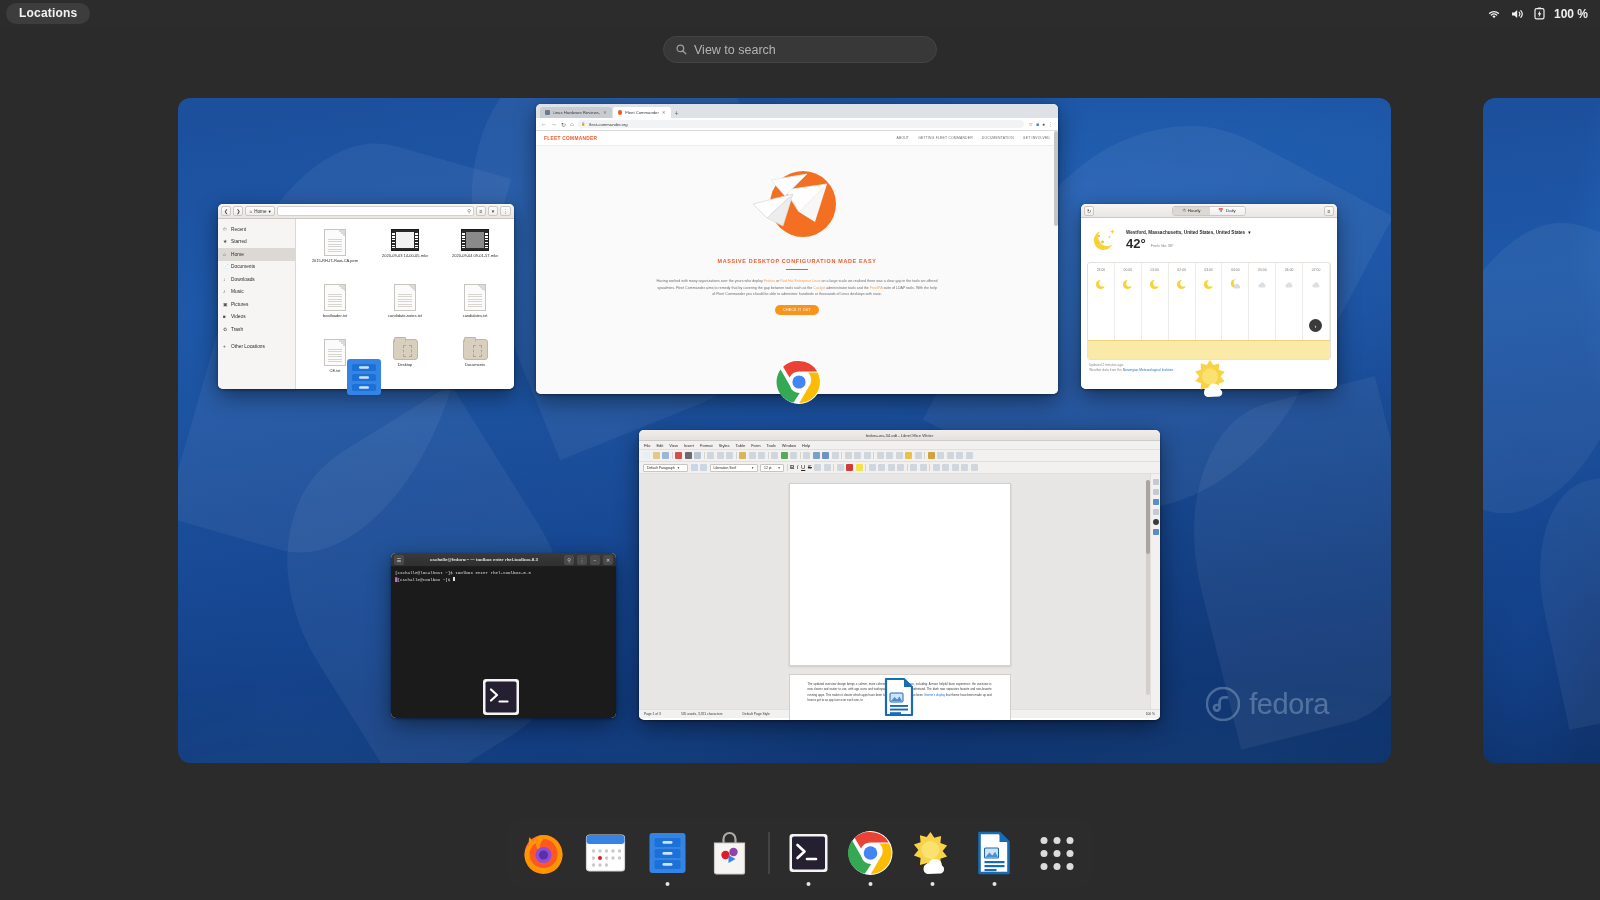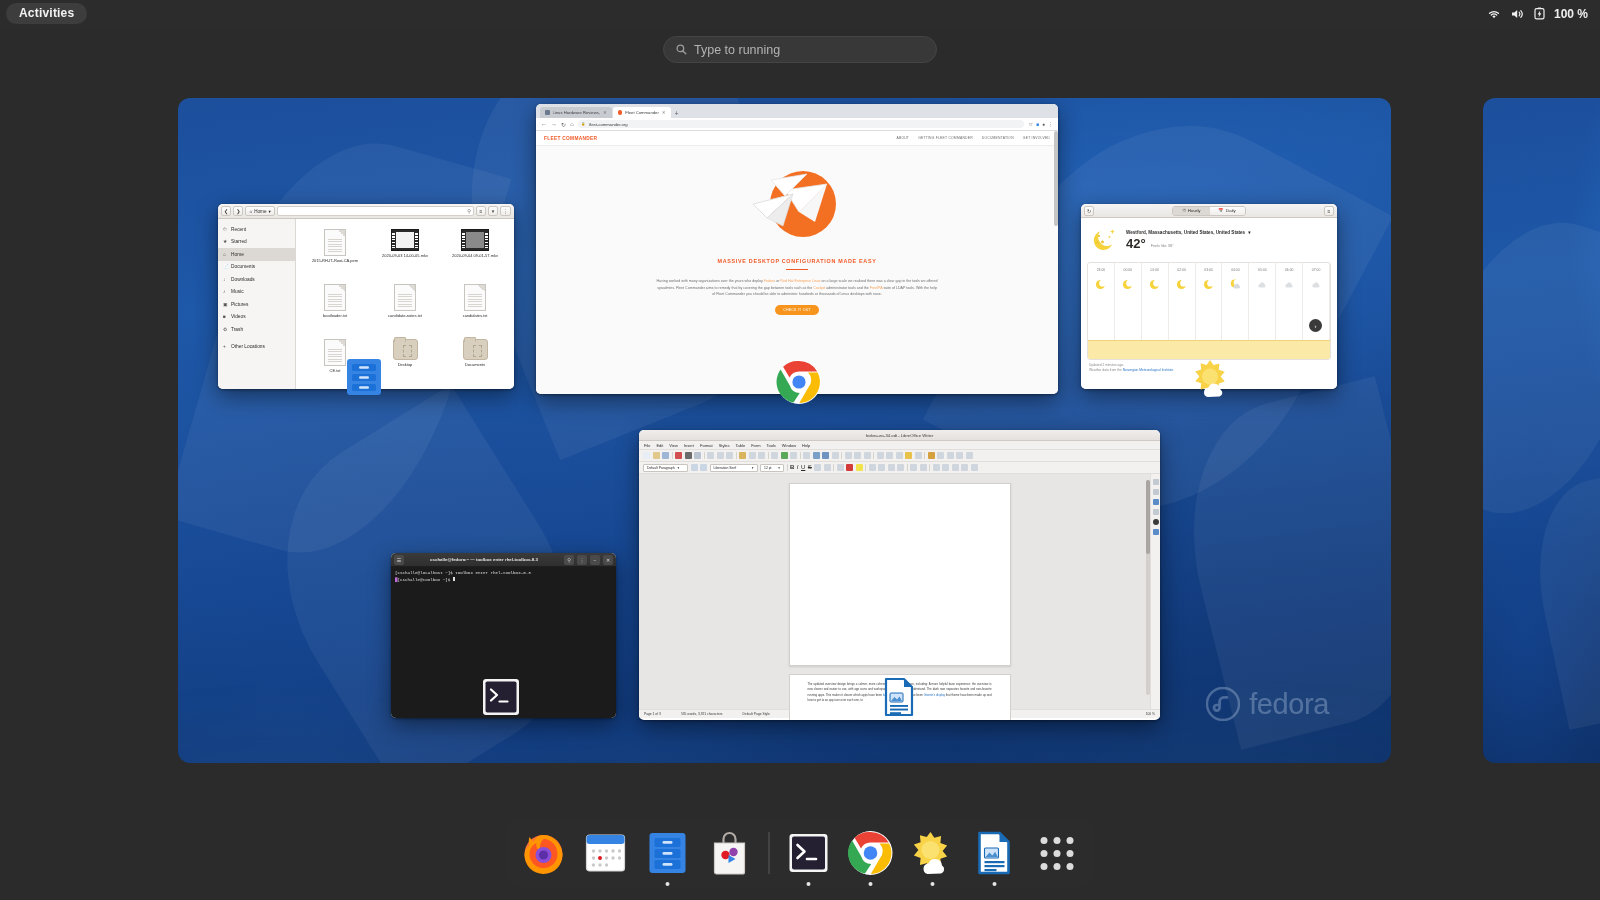--- a/index.html
+++ b/index.html
@@ -259,21 +259,21 @@
   .dock-item .dot { position: absolute; bottom: -7px; left: 50%; transform: translateX(-50%);
                     width: 4px; height: 4px; border-radius: 50%; background: #e6e6e6; }
   #dock-sep { width: 1px; height: 42px; background: rgba(255,255,255,.22); margin: 0 3px; }
   #app-grid { display: grid; grid-template-columns: repeat(3,7px); gap: 6px; }
   #app-grid i { width: 7px; height: 7px; border-radius: 50%; background: #dcdcdc; display: block; }
 </style>
 </head>
 <body>
 
 <div id="topbar">
-  <div id="activities-btn">Activities</div>
+  <div id="activities-btn">Locations</div>
   <div id="status-area">
     <span>
       <svg width="14" height="12" viewBox="0 0 14 12">
           <path d="M7 10.2 L8.6 8.2 A2.4 2.4 0 0 0 5.4 8.2 Z" fill="#f0f0f0"></path>
           <path d="M2.6 5.3 A6.5 6.5 0 0 1 11.4 5.3" stroke="#f0f0f0" stroke-width="1.4" fill="none" stroke-linecap="round"></path>
           <path d="M4.3 7.1 A4.1 4.1 0 0 1 9.7 7.1" stroke="#f0f0f0" stroke-width="1.3" fill="none" stroke-linecap="round"></path>
         </svg>
     </span>
     <span>
       <svg width="15" height="12" viewBox="0 0 15 12">
@@ -294,21 +294,21 @@
 </div>
 
 <div id="search-wrap">
   <div id="search-entry">
     <span class="mag">
       <svg width="11" height="11" viewBox="0 0 11 11">
           <circle cx="4.4" cy="4.4" r="3.3" stroke="#bdbdbd" stroke-width="1.3" fill="none"></circle>
           <path d="M6.9 6.9 9.8 9.8" stroke="#bdbdbd" stroke-width="1.4" stroke-linecap="round"></path>
         </svg>
     </span>
-    <span id="search-ph">Type to running</span>
+    <span id="search-ph">View to search</span>
   </div>
 </div>
 
 <div id="ws-strip">
 
   <div class="ws" id="ws-next">
     <div class="leaf" style="left:-40px;top:120px;width:180px;height:300px;transform:rotate(18deg);"></div>
     <div class="leaf" style="left:60px;top:380px;width:140px;height:240px;transform:rotate(-12deg);"></div>
   </div>
 

